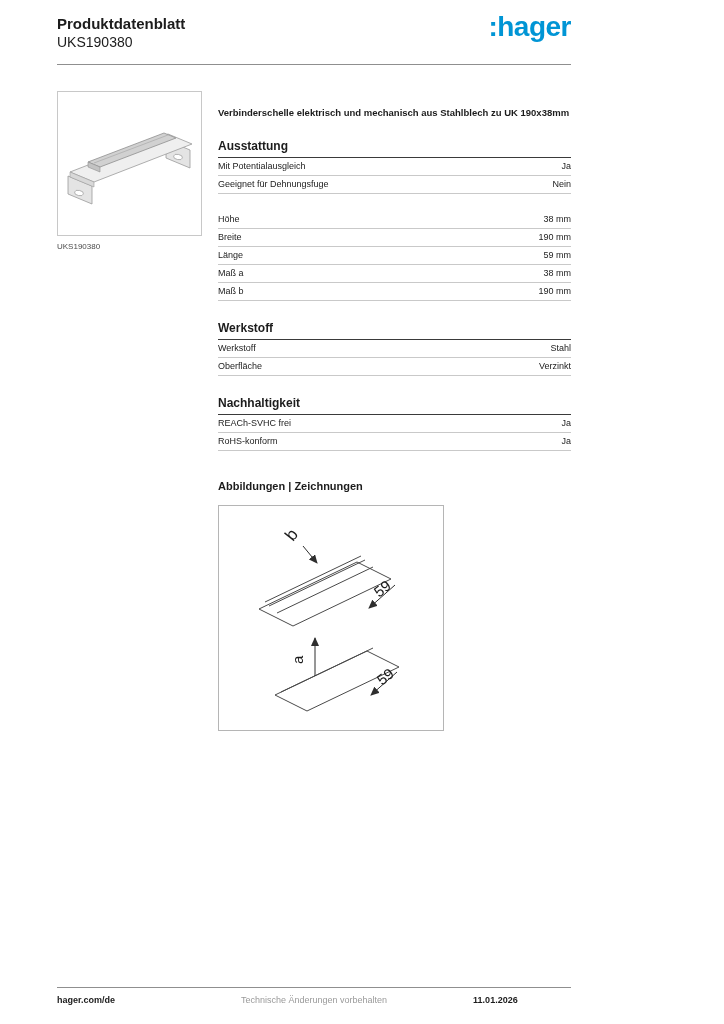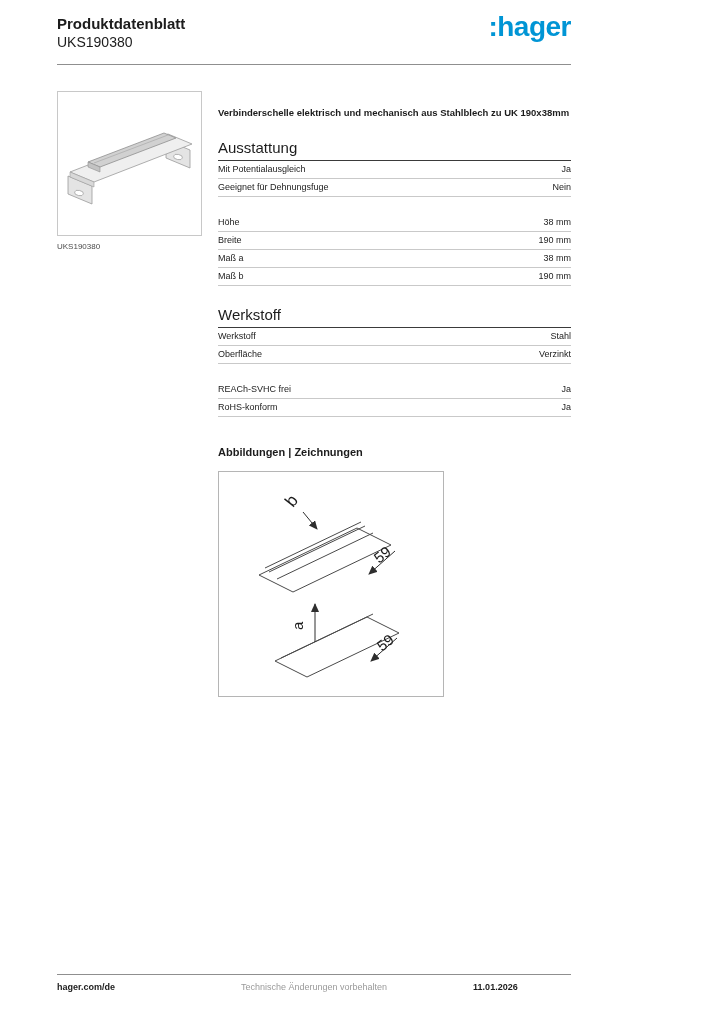--- a/index.html
+++ b/index.html
@@ -40,21 +40,21 @@
     display: flex; align-items: center; justify-content: center;
   }
   .image-caption { margin-top: 6px; font-size: 8px; color: #4a4a4a; }
 
   .right-col { flex: 1; margin-left: 16px; }
   .product-title { font-size: 9.5px; font-weight: bold; line-height: 12px; margin-top: 16px; }
   .tech-title { font-size: 9.5px; font-weight: bold; margin-top: 23px; }
 
   .spec-section { margin-top: 17px; }
   .spec-section-title {
-    font-size: 15px; font-weight: normal;
+    font-size: 12px; font-weight: bold;
     padding-bottom: 4px;
     border-bottom: 1px solid #3a3a3a;
     margin-top: 20px;
   }
   .spec-row {
     display: flex; justify-content: space-between; align-items: center;
     font-size: 9px;
     padding: 3px 0 4px 0;
     border-bottom: 1px solid #c9c9c9;
   }
@@ -65,21 +65,21 @@
   .drawing-box {
     margin-top: 13px;
     width: 226px; height: 226px;
     border: 1px solid #b5b5b5;
     background: #ffffff;
   }
 
   
   .footer {
     position: absolute;
-    left: 57px; right: 57px; bottom: 32px;
+    left: 57px; right: 57px; bottom: 19px;
   }
   .footer-rule { border-top: 1px solid #8f8f8f; margin-bottom: 7px; }
   .footer-row { display: flex; align-items: baseline; font-size: 9px; }
   .footer-left  { flex: 1; text-align: left; font-weight: bold; }
   .footer-center{ flex: 1.4; text-align: center; color: #9a9a9a; }
   .footer-right { flex: 1; text-align: center; font-weight: bold; }
 
   svg text { font-family: "Liberation Sans", sans-serif; }
 </style>
 </head>
@@ -138,40 +138,45 @@
           <div class="spec-section">
             <div class="spec-row">
               <span class="spec-label">Höhe</span>
               <span class="spec-value">38 mm</span>
             </div>
             <div class="spec-row">
               <span class="spec-label">Breite</span>
               <span class="spec-value">190 mm</span>
             </div>
             <div class="spec-row">
+              <span class="spec-label">Länge</span>
+              <span class="spec-value">59 mm</span>
+            </div>
+            <div class="spec-row">
               <span class="spec-label">Maß a</span>
               <span class="spec-value">38 mm</span>
             </div>
             <div class="spec-row">
               <span class="spec-label">Maß b</span>
               <span class="spec-value">190 mm</span>
             </div>
           </div>
           <div class="spec-section">
             <div class="spec-section-title">Werkstoff</div>
             <div class="spec-row">
               <span class="spec-label">Werkstoff</span>
               <span class="spec-value">Stahl</span>
             </div>
             <div class="spec-row">
               <span class="spec-label">Oberfläche</span>
               <span class="spec-value">Verzinkt</span>
             </div>
           </div>
           <div class="spec-section">
+            <div class="spec-section-title">Nachhaltigkeit</div>
             <div class="spec-row">
               <span class="spec-label">REACh-SVHC frei</span>
               <span class="spec-value">Ja</span>
             </div>
             <div class="spec-row">
               <span class="spec-label">RoHS-konform</span>
               <span class="spec-value">Ja</span>
             </div>
           </div>
         </div>

